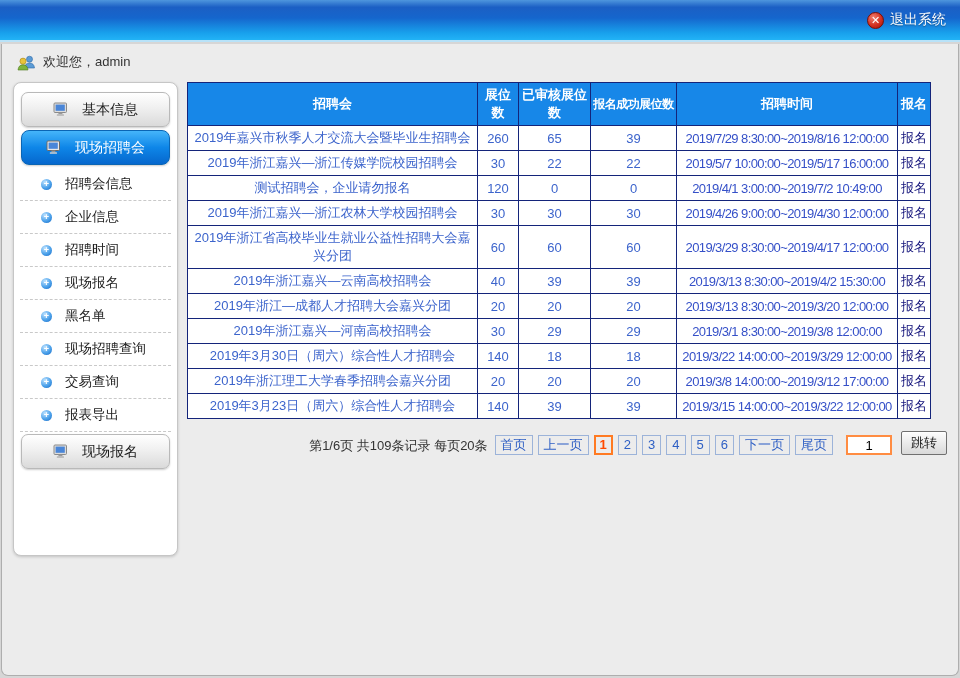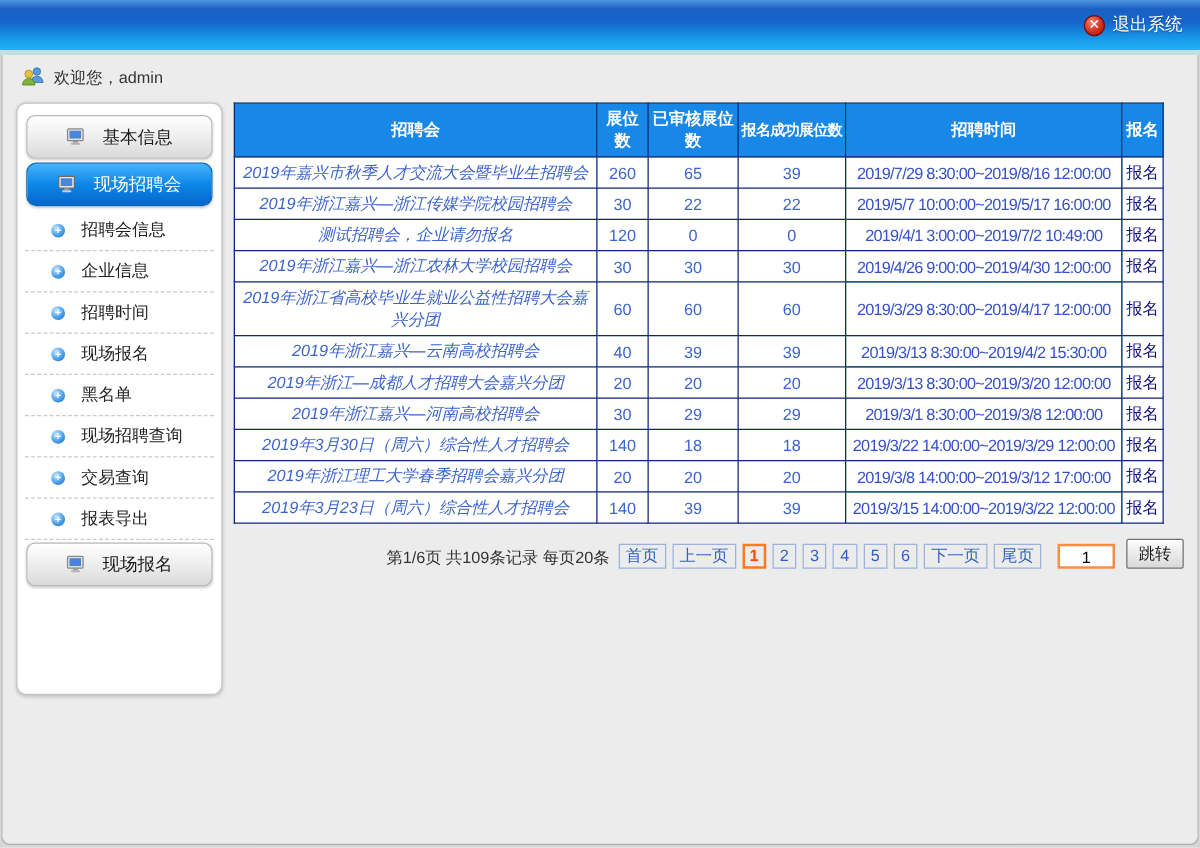--- a/index.html
+++ b/index.html
@@ -32,21 +32,21 @@
   }
   
   .frame {
     position: absolute; top: 44px; left: 1px; right: 1px; bottom: 2px;
     background: #ececec;
     border: 1px solid #aeaeae; border-top: none;
     border-radius: 0 0 7px 7px;
   }
   
   .welcome {
-    display: flex; align-items: flex-start; gap: 7px;
+    display: flex; align-items: flex-end; gap: 7px;
     padding: 9px 4px 7px 15px;
     font-size: 13px; color: #333;
   }
   
   .main { display: flex; padding: 4px 12px 0 11px; }
   .sidebar {
     width: 165px; flex: 0 0 165px;
     background: #fff;
     border: 1px solid #c6c6c6; border-radius: 8px;
     box-shadow: 0 1px 3px rgba(0,0,0,.18);
@@ -75,32 +75,32 @@
   .orb {
     width: 11px; height: 11px; flex: 0 0 11px; border-radius: 50%;
     background: radial-gradient(circle at 35% 30%, #bfe3ff, #4aa0ea 55%, #1668c4);
     color: #fff; font-size: 9px; font-weight: bold;
     line-height: 10px; text-align: center;
   }
   
   .content { margin-left: 9px; width: 762px; }
   table.fairs {
     border-collapse: collapse; table-layout: fixed; width: 743px;
-    background: #86efac;
+    background: #d946ef;
   }
   .fairs th, .fairs td { border: 1px solid #14247a; }
   .fairs thead th {
     background: #1787e8; color: #fff; font-weight: bold;
     font-size: 13px; text-align: center; padding: 3px 1px; height: 38px;
   }
   .fairs thead th.th-success { font-size: 12px; letter-spacing: -0.5px; white-space: nowrap; }
   .fairs td {
     text-align: center; padding: 3px 2px; font-size: 13px; background: #fff;
   }
-  .c-name a, .c-name { color: #3c64cc; text-decoration: none; font-style: italic; }
+  .c-name a, .c-name { color: #3c64cc; text-decoration: none; }
   .c-num  { color: #3c64cc; }
   .c-time { color: #3550c8; font-size: 12px; letter-spacing: -0.6px; white-space: nowrap; overflow: hidden; }
   .c-action a { color: #12127a; text-decoration: none; }
   
   .pager {
     width: 760px; margin-top: 12px;
     display: flex; justify-content: flex-end; align-items: flex-end; gap: 5px;
     font-size: 13px; color: #333;
   }
   .pager .summary { margin-right: 2px; }

